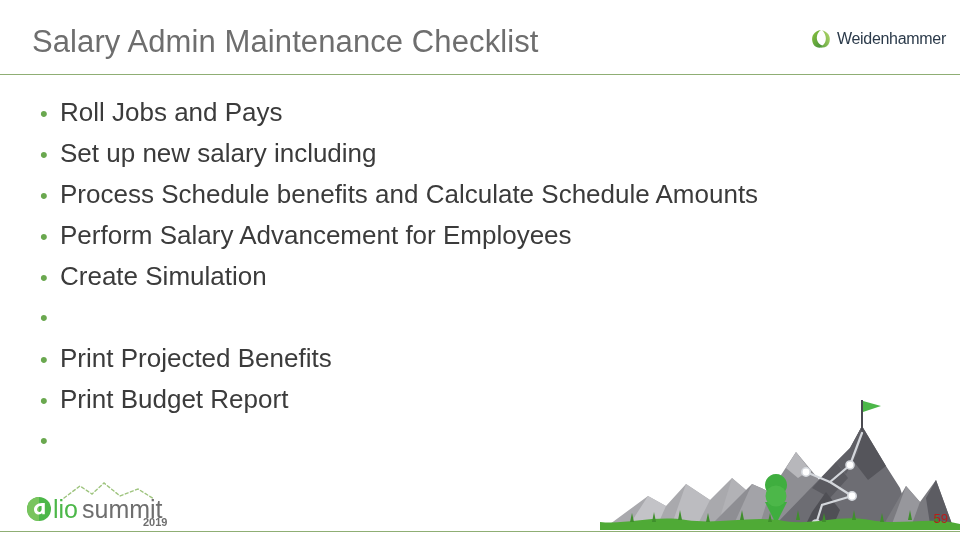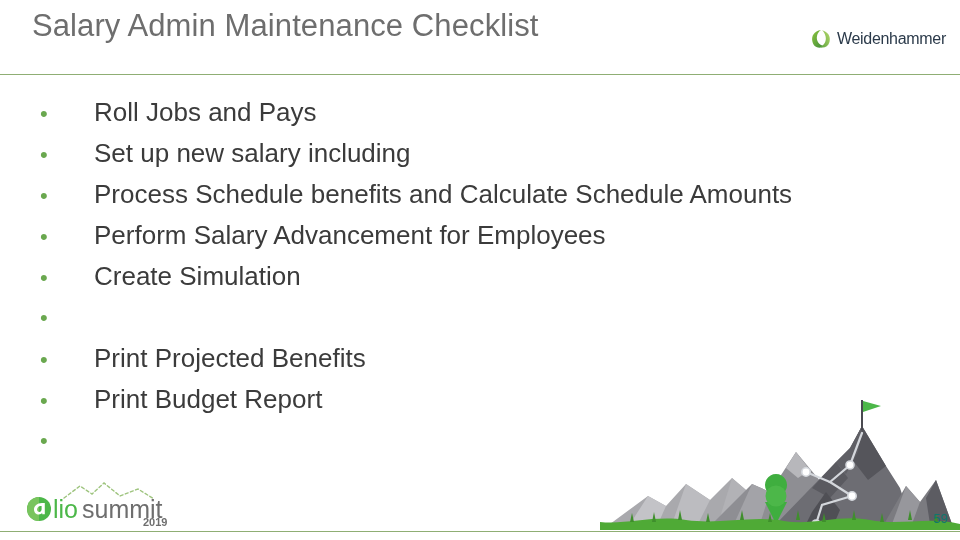--- a/index.html
+++ b/index.html
@@ -16,21 +16,21 @@
     width: 960px;
     height: 540px;
     background: #ffffff;
     overflow: hidden;
   }
 
   
   .slide-title {
     position: absolute;
     left: 32px;
-    top: 8px;
+    top: 24px;
     font-size: 31px;
     font-weight: 400;
     color: #6e6e6e;
     letter-spacing: 0.1px;
     white-space: nowrap;
   }
   .title-rule {
     position: absolute;
     left: 0;
     top: 74px;
@@ -85,21 +85,20 @@
     display: inline-block;
     color: #6aa84f;
     font-size: 22px;
     line-height: 41px;
     text-align: left;
     padding-left: 8px;
     box-sizing: border-box;
   }
   .checklist .item-text {
     display: inline-block;
-    margin-left: 34px;
   }
 
   
   .mountain-art {
     position: absolute;
     left: 600px;
     bottom: 8px;
     width: 360px;
     height: 140px;
   }
@@ -118,21 +117,21 @@
     left: 20px;
     bottom: 12px;
     width: 165px;
     height: 48px;
   }
   .page-number {
     position: absolute;
     right: 12px;
     bottom: 14px;
     font-size: 13px;
-    color: #0f766e;
+    color: #b91c1c;
     text-align: center;
   }
 </style>
 </head>
 <body>
 
 <div class="slide">
 
   <div class="slide-title">Salary Admin Maintenance Checklist</div>
   <div class="title-rule"></div>

